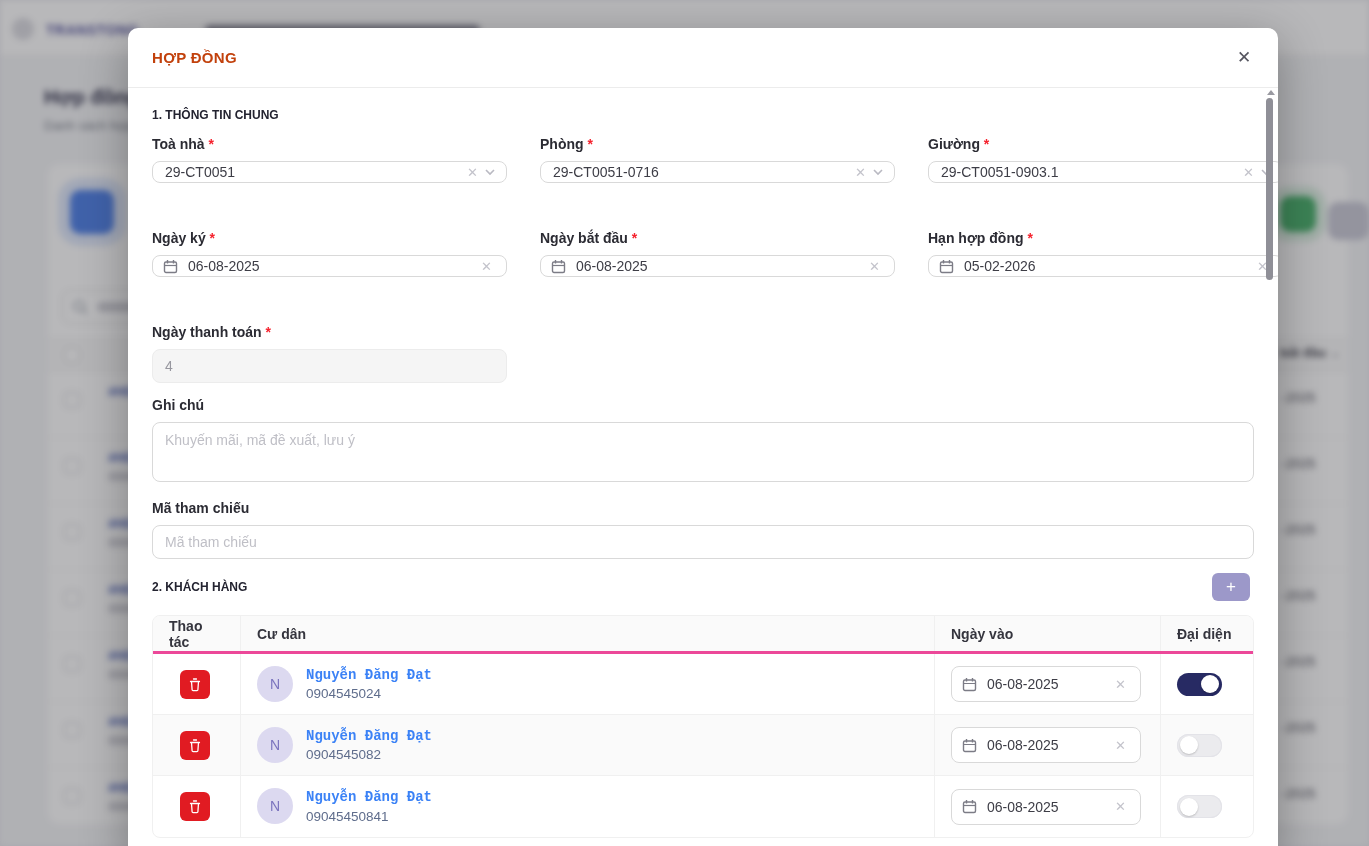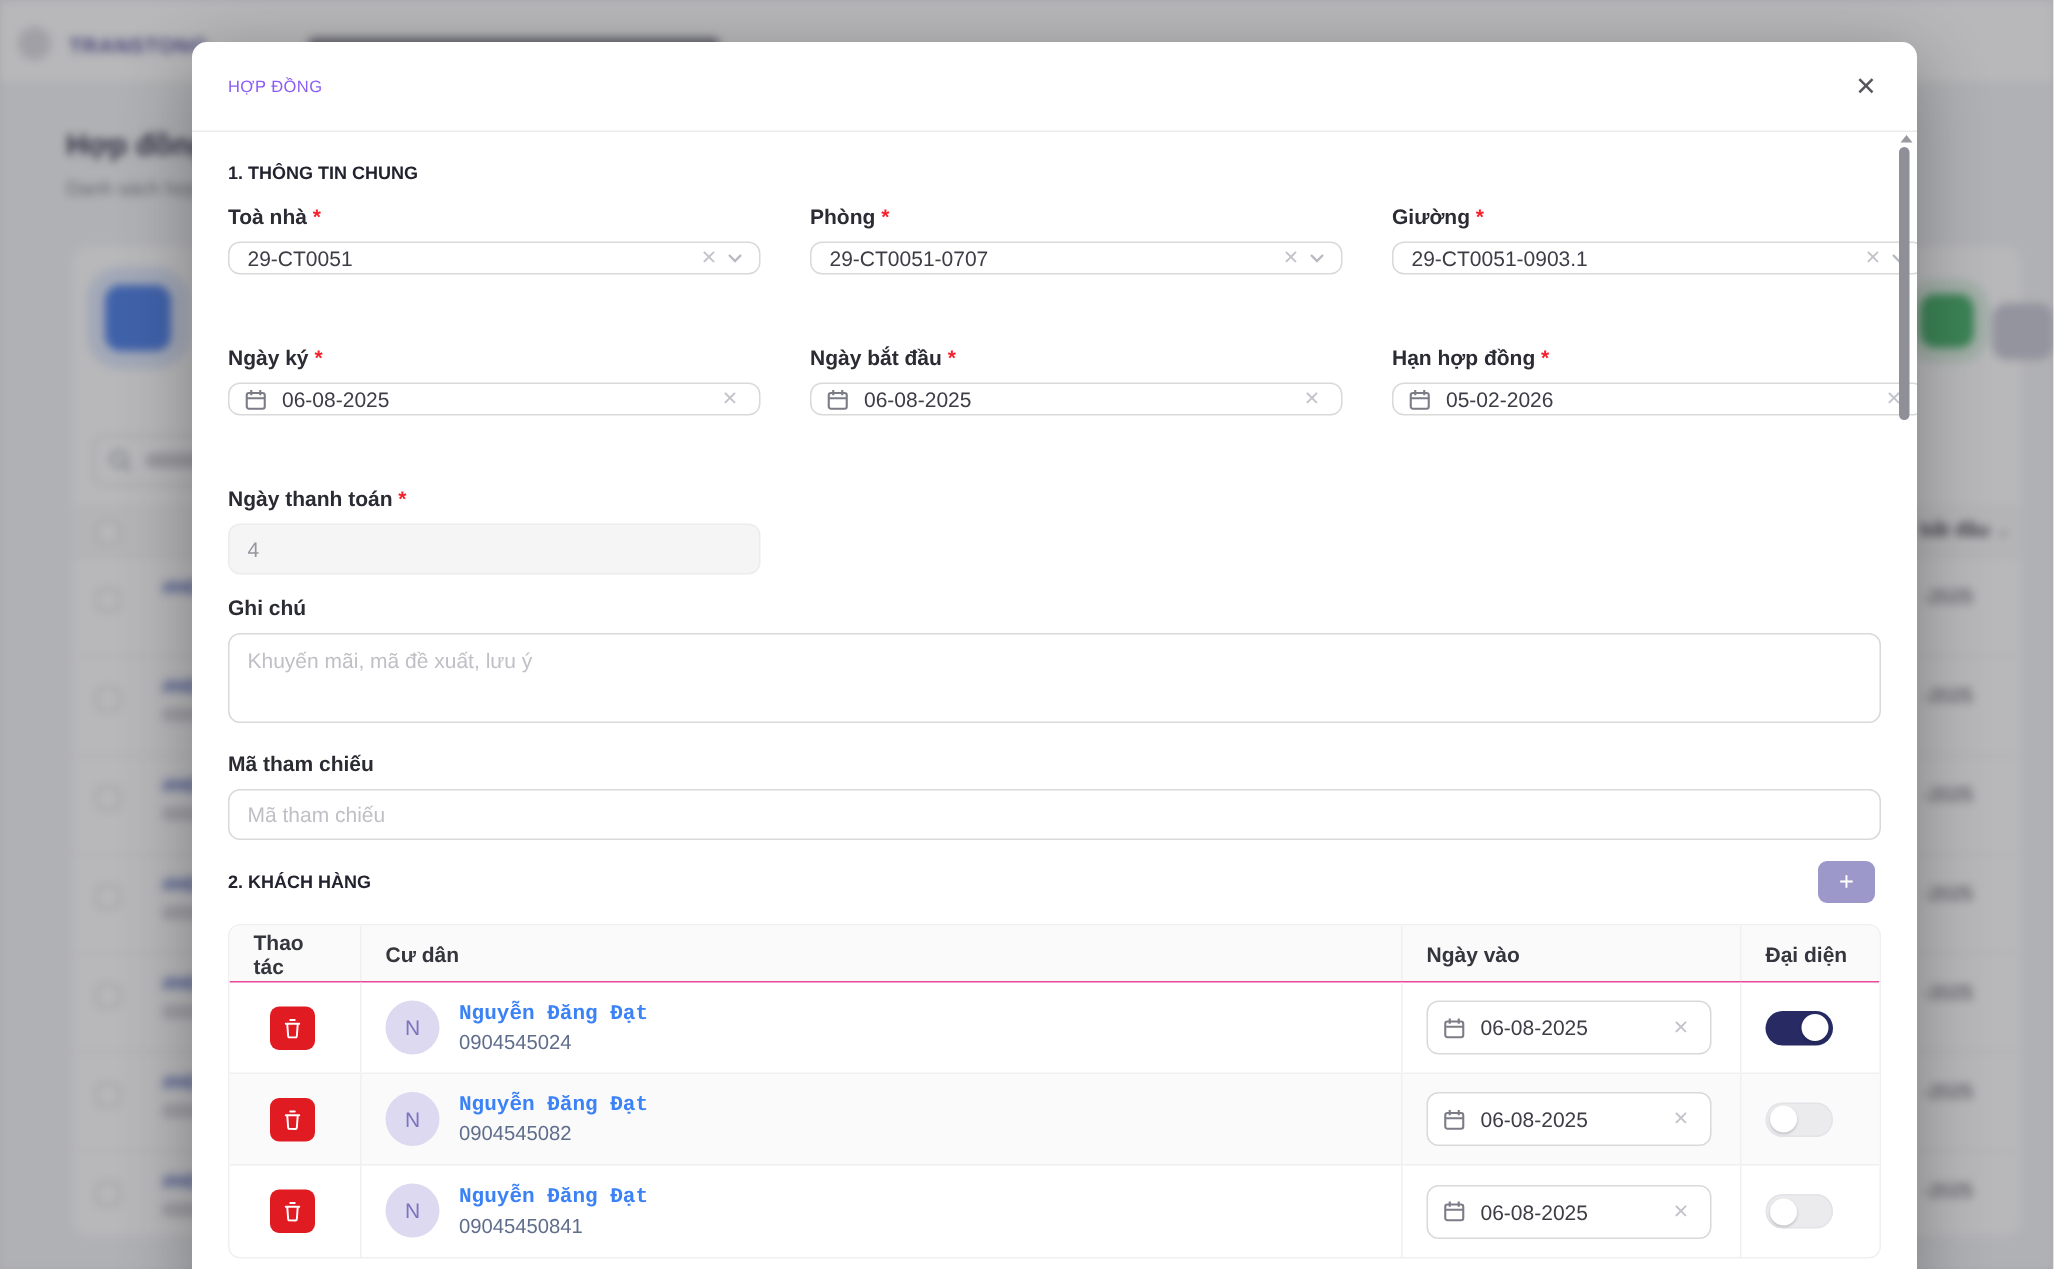--- a/index.html
+++ b/index.html
@@ -28,21 +28,21 @@
   .bg-row .bg-checkbox { left:16px; top:20px; }
   .bg-row .link { position:absolute; left:60px; top:12px; font-size:13px; font-weight:bold; color:#4a5fb8; }
   .bg-row .sub { position:absolute; left:60px; top:34px; width:56px; height:9px; border-radius:4px; background:#d6d6dd; }
   .bg-row .rv { position:absolute; left:1234px; top:18px; font-size:13px; color:#4c4c57; }
   .dim { position:absolute; inset:0; background:rgba(40,40,46,.33); }
 
   
   .modal { position:absolute; left:128px; top:28px; width:1150px; height:834px; background:#ffffff; border-radius:10px;
            box-shadow:0 12px 48px rgba(0,0,0,.32); overflow:hidden; }
   .modal-header { position:relative; height:60px; border-bottom:1px solid #ececec; display:flex; align-items:center; padding:0 24px; }
-  .modal-title { font-size:11px; font-weight:normal; color:#8b5cf6; letter-spacing:.3px; }
+  .modal-title { font-size:15px; font-weight:bold; color:#c2410c; letter-spacing:.3px; }
   .modal-close { position:absolute; right:22px; top:18px; width:24px; height:24px; border:none; background:none;
                  font-size:17px; color:#55555f; cursor:pointer; line-height:24px; text-align:center; }
   .modal-body { position:relative; padding:20px 28px 24px 24px; }
 
   .sec-heading { font-size:12px; font-weight:bold; color:#232330; margin-bottom:14px; }
   .grid3 { display:grid; grid-template-columns:355px 355px 355px; column-gap:19px; row-gap:2px;gap:33px; }
   .fld { margin-bottom:14px; }
   .fld-label { font-size:14px; font-weight:bold; color:#2b2b33; margin-bottom:9px; }
   .req::after { content:" *"; color:#f5222d; font-weight:bold; }
   .sel, .dinput { position:relative; height:22px; border:1px solid #d9d9d9; border-radius:8px; background:#fff;
@@ -58,21 +58,21 @@
               color:#c2410c; resize:none; font-family:"Liberation Sans","DejaVu Sans",sans-serif; }
   .text-input { width:1102px; height:34px; border:1px solid #d9d9d9; border-radius:8px; padding:0 12px; font-size:14px; color:#3d3d46; }
   ::placeholder { color:#bfbfc6; opacity:1; }
 
   .sec2-head { display:flex; align-items:center; justify-content:space-between; margin:10px 0 14px; }
   .add-btn { width:38px; height:28px; border:none; border-radius:6px; background:#9c98c9; color:#fff; font-size:17px;
              line-height:26px; cursor:pointer; }
 
   .cust-table { width:1102px; border:1px solid #f0f0f0; border-radius:8px; overflow:hidden; }
   .ct-row { display:grid; grid-template-columns:88px 694px 226px 1fr; align-items:center; }
-  .ct-head { background:#fafafa; height:38px; border-bottom:1px solid #ec4899; }
+  .ct-head { background:#fafafa; height:38px; border-bottom:3px solid #ec4899; }
   .ct-head .ct-cell { font-size:14px; font-weight:bold; color:#35353e; }
   .ct-cell { padding:0 16px; height:100%; display:flex; align-items:center; border-right:1px solid #f0f0f0; }
   .ct-cell:last-child { border-right:none; }
   .ct-body-row { height:61px; border-bottom:1px solid #f0f0f0; }
   .ct-body-row:last-child { border-bottom:none; }
   .ct-body-row.striped { background:#fafafa; }
   .del-btn { width:30px; height:29px; border:none; border-radius:6px; background:#e11b22; cursor:pointer;
              display:flex; align-items:center; justify-content:center; }
   .resident { display:flex; align-items:center; gap:13px; }
   .avatar { width:36px; height:36px; border-radius:50%; background:#dcd9f0; color:#7b74be; font-size:14px;
@@ -185,21 +185,21 @@
           <span class="icon-chev">
               <svg width="12" height="12" viewBox="0 0 12 12">
                 <polyline points="2,4 6,8 10,4" fill="none" stroke="#b9b9c2" stroke-width="1.6"></polyline>
               </svg>
             </span>
         </div>
       </div>
       <div class="fld">
         <div class="fld-label req">Phòng</div>
         <div class="sel">
-          <span class="val">29-CT0051-0707</span>
+          <span class="val">29-CT0051-0716</span>
           <span class="icon-x">✕</span>
           <span class="icon-chev">
               <svg width="12" height="12" viewBox="0 0 12 12">
                 <polyline points="2,4 6,8 10,4" fill="none" stroke="#b9b9c2" stroke-width="1.6"></polyline>
               </svg>
             </span>
         </div>
       </div>
       <div class="fld">
         <div class="fld-label req">Giường</div>

